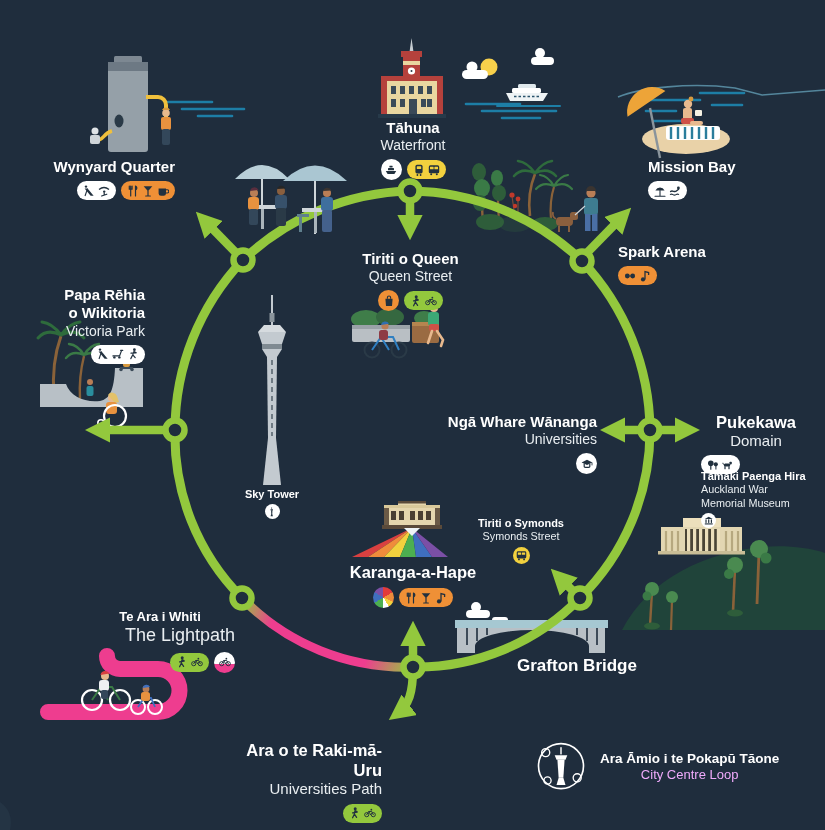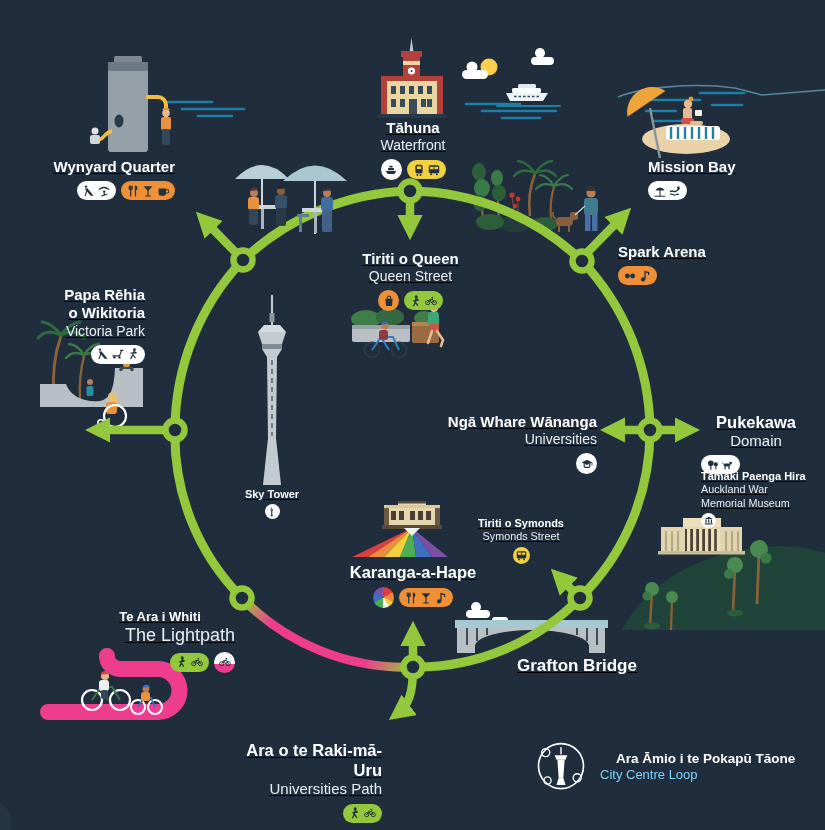--- a/index.html
+++ b/index.html
@@ -1,19 +1,19 @@
 <!DOCTYPE html>
 <html lang="en"><head>
 <meta charset="utf-8">
 <style>
   html,body{margin:0;padding:0;background:#16222e;}
   .stage{position:relative;width:825px;height:830px;background:#1f2d3d;overflow:hidden;
          font-family:"Liberation Sans","DejaVu Sans",sans-serif;}
   .art{position:absolute;left:0;top:0;}
-  .loc{position:absolute;line-height:1.22;text-decoration:underline;}
+  .loc{position:absolute;line-height:1.22;}
   .loc.center{text-align:center;}
   .loc.right{text-align:right;}
   .t-bold{font-weight:700;font-size:15px;color:#ffffff;}
   .t-reg{font-weight:400;font-size:14px;color:#e9eef1;}
   .big .t-bold{font-size:16.5px;}
   .big .t-reg{font-size:15px;}
   .sm .t-bold{font-weight:700;font-size:11px;}
   .sm .t-reg{font-size:10.8px;}
   .badges{display:flex;gap:5px;margin-top:5px;align-items:center;}
   .center .badges{justify-content:center;}
@@ -31,22 +31,22 @@
   .yellow-circle{background:#f2d13e;color:#22313f;width:17px;height:17px;padding:0;border-radius:50%;}
   .yellow-circle .icon{width:11px;height:11px;}
   .rainbow-circle{width:21px;height:21px;padding:0;border-radius:50%;
       background:conic-gradient(from 0deg,#e23b3b 0 60deg,#ef8c3b 0 115deg,#f2d13e 0 150deg,#ffffff 0 185deg,#4caf50 0 240deg,#3f6fbf 0 300deg,#7b4fa6 0 360deg);}
   .lightpath-circle{background:linear-gradient(180deg,#ffffff 58%,#ee3d8f 58%);color:#22313f;
       width:21px;height:21px;padding:0;border-radius:50%;}
   .badge.small{width:15px;height:15px;}
   .badge.small .icon{width:9.5px;height:9.5px;}
   .logo-block{position:absolute;left:534px;top:740px;display:flex;align-items:center;gap:12px;}
   .logo-mark{width:54px;height:54px;flex:0 0 auto;}
-  .lt1{font-weight:700;font-size:13.5px;color:#ffffff;line-height:1.3;margin-left:16px;}
-  .lt2{font-weight:400;font-size:13px;color:#7dd3fc;line-height:1.3;}
+  .lt1{font-weight:700;font-size:13.5px;color:#ffffff;line-height:1.3;}
+  .lt2{font-weight:400;font-size:13px;color:#f0abfc;line-height:1.3;text-align:center;}
 </style>
 </head>
 <body>
 
 <div class="stage">
 
 <svg class="art" width="825" height="830" viewBox="0 0 825 830">
   <defs>
     <marker id="ah" viewBox="0 0 10 10" refX="6" refY="5" markerWidth="3" markerHeight="3" orient="auto">
       <path d="M0 0 L10 5 L0 10 Z" fill="#93c83d"></path>

